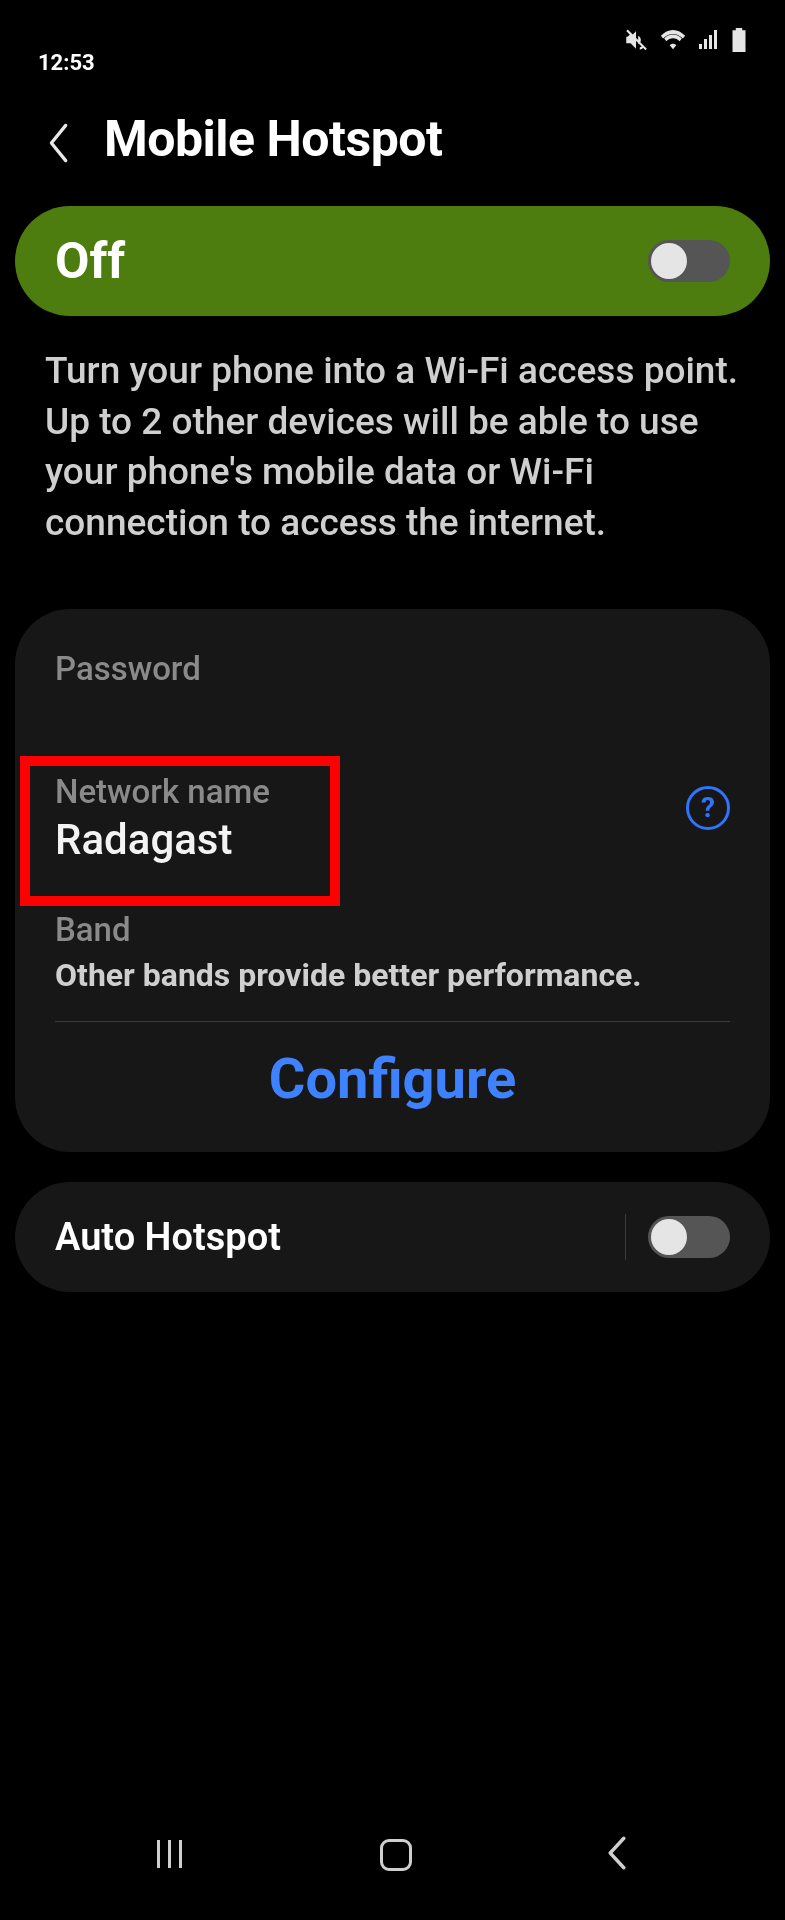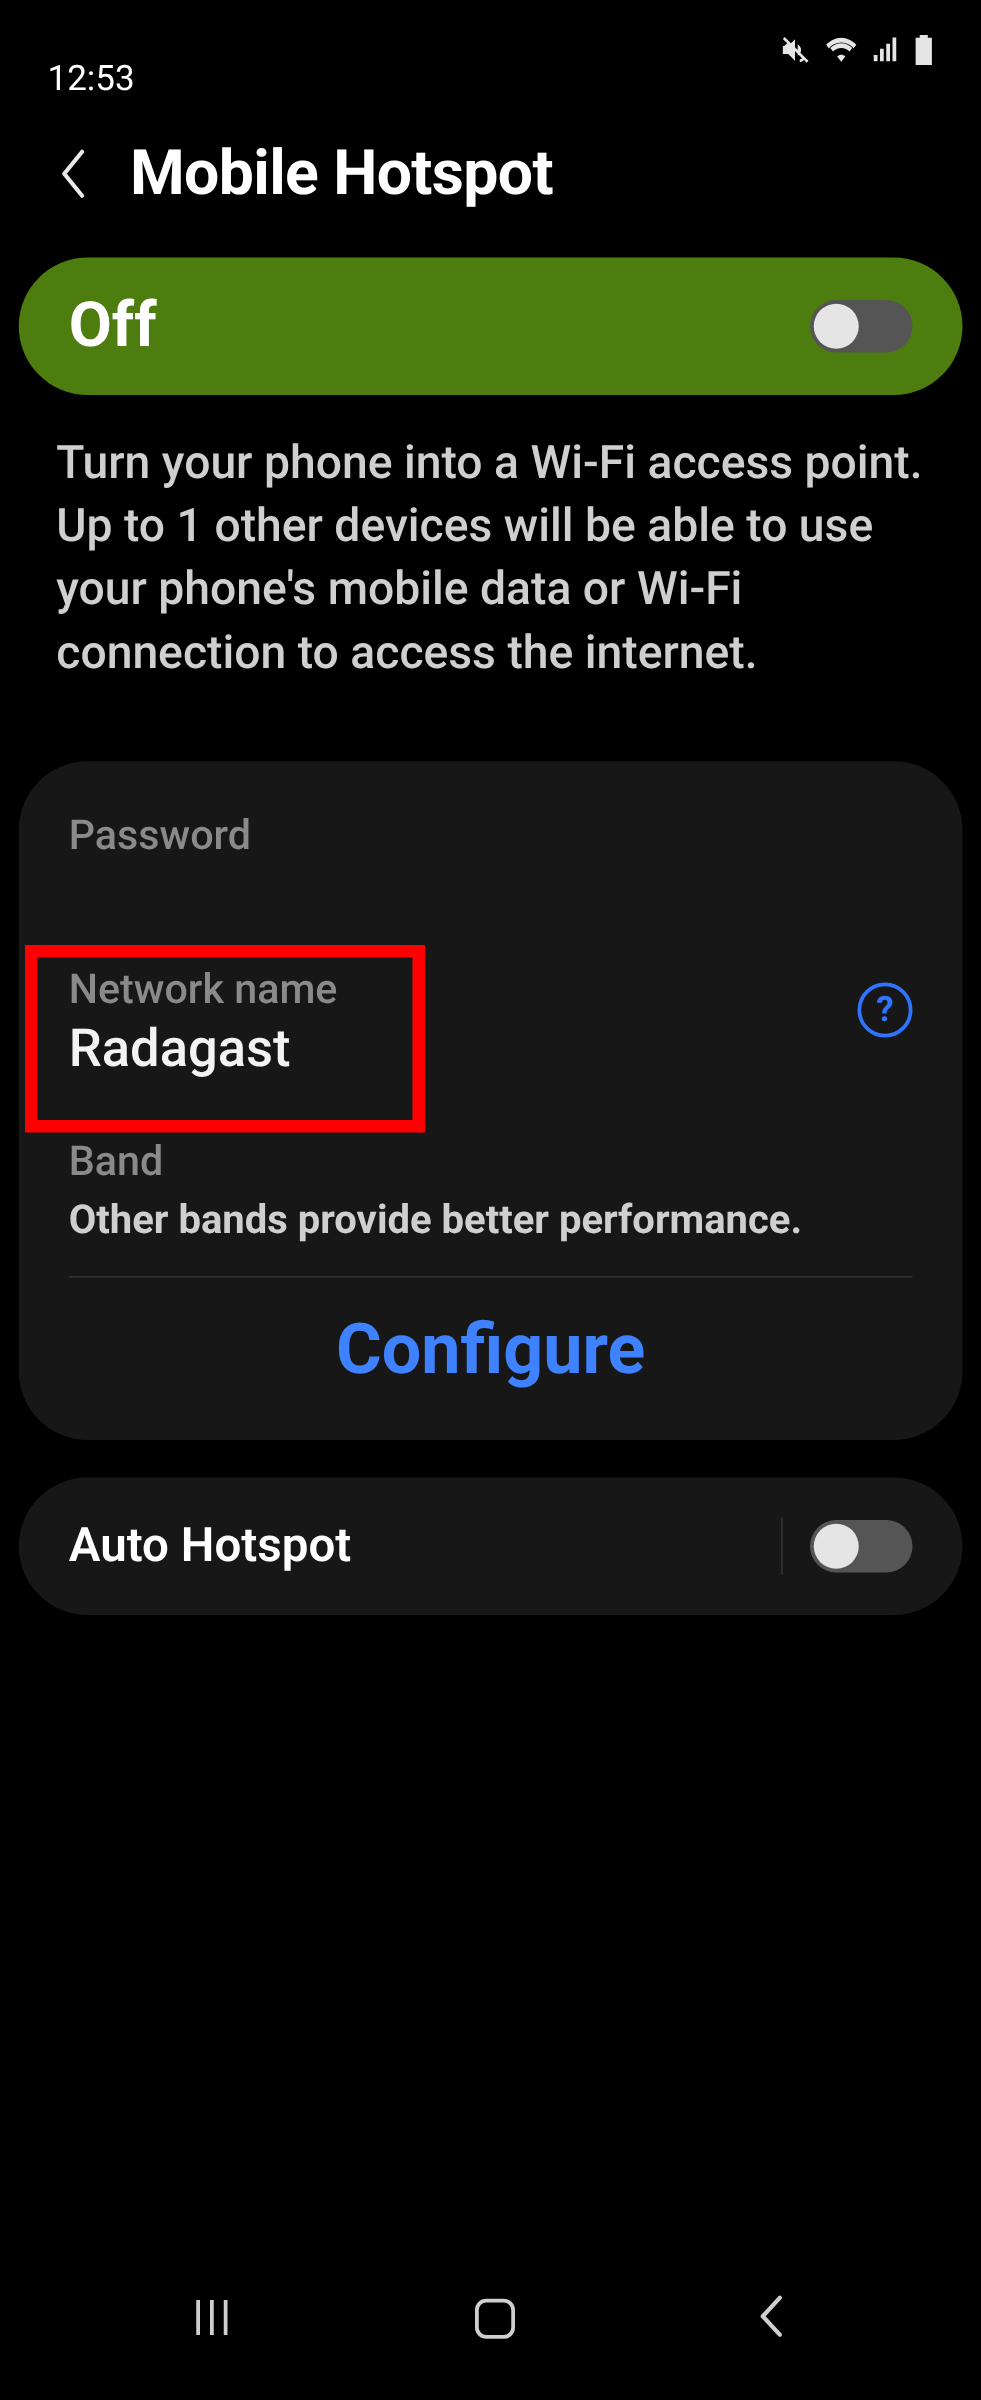--- a/index.html
+++ b/index.html
@@ -11,27 +11,27 @@
     color: #ffffff;
     overflow: hidden;
   }
   .status-bar {
     display: flex;
     justify-content: space-between;
     align-items: center;
     padding: 20px 38px 10px 38px;
     height: 70px;
   }
-  .status-time { font-size: 28px; font-weight: 400; margin-top: 45px; }
+  .status-time { font-size: 22px; font-weight: 700; margin-top: 45px; }
   .status-icons { display: flex; align-items: center; gap: 10px; }
   .status-icons svg { display: block; }
 
   .app-bar {
     display: flex;
-    align-items: center;
+    align-items: flex-end;
     gap: 28px;
     padding: 40px 36px 30px 40px;
   }
   .app-bar .back { width: 36px; height: 50px; display:flex; align-items:center; justify-content:center; }
   .app-bar .title { font-size: 50px; font-weight: 700; letter-spacing: -0.5px; }
 
   .card {
     background: #4d7c0f;
     border-radius: 55px;
     margin: 8px 15px 0 15px;
@@ -203,21 +203,21 @@
 
 <div class="card">
   <div class="toggle-row">
     <div class="state">Off</div>
     <div class="switch">
       <div class="knob"></div>
     </div>
   </div>
 </div>
 
-<div class="desc">Turn your phone into a Wi-Fi access point. Up to 1 other devices will be able to use your phone's mobile data or Wi-Fi connection to access the internet.</div>
+<div class="desc">Turn your phone into a Wi-Fi access point. Up to 2 other devices will be able to use your phone's mobile data or Wi-Fi connection to access the internet.</div>
 
 <div class="settings-card">
 
   <div class="setting-block" style="padding-bottom:70px;">
     <div class="setting-label">Password</div>
     <div class="setting-value"></div>
   </div>
 
   <div class="setting-block" style="padding-top:10px;">
     <div class="setting-label">Network name</div>

